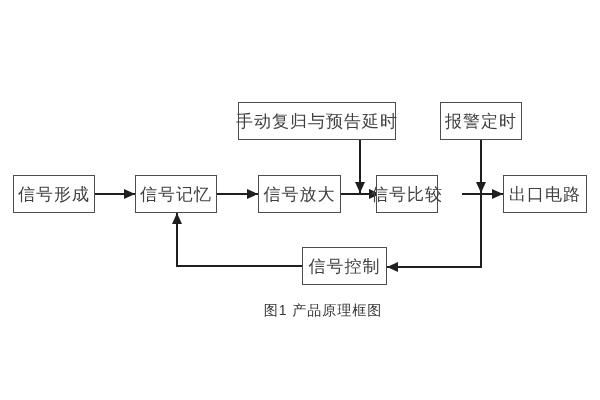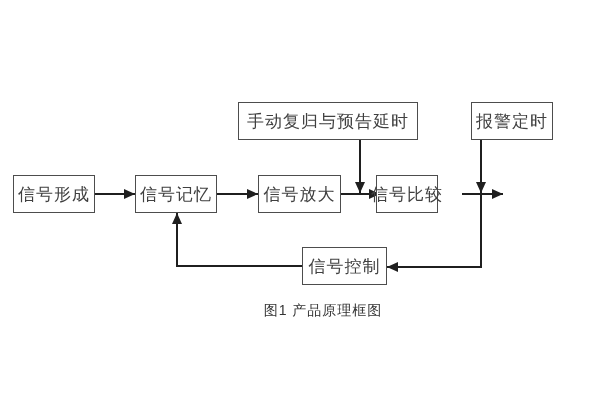--- a/index.html
+++ b/index.html
@@ -82,23 +82,26 @@
     </div>
     <div class="node" style="left: 135px; top: 175px; width: 82px; height: 38px;">
       <span>信号记忆</span>
     </div>
     <div class="node" style="left: 258px; top: 175px; width: 83px; height: 38px; text-align: right;">
       <span>信号放大</span>
     </div>
     <div class="node" style="left: 376px; top: 175px; width: 62px; height: 38px;">
       <span>信号比较</span>
     </div>
-    <div class="node" style="left: 238px; top: 102px; width: 180px; height: 38px;">
+    <div class="node" style="left: 503px; top: 175px; width: 84px; height: 38px;">
+      <span>出口电路</span>
+    </div>
+    <div class="node" style="left: 238px; top: 102px; width: 158px; height: 38px;">
       <span>手动复归与预告延时</span>
     </div>
-    <div class="node" style="left: 440px; top: 102px; width: 82px; height: 38px; margin-left: 31px;">
+    <div class="node" style="left: 440px; top: 102px; width: 82px; height: 38px;">
       <span>报警定时</span>
     </div>
     <div class="node" style="left: 302px; top: 247px; width: 85px; height: 38px; justify-content: center;">
       <span>信号控制</span>
     </div>
     <div class="caption">图1 产品原理框图</div>
 </div>
 
 </body></html>

